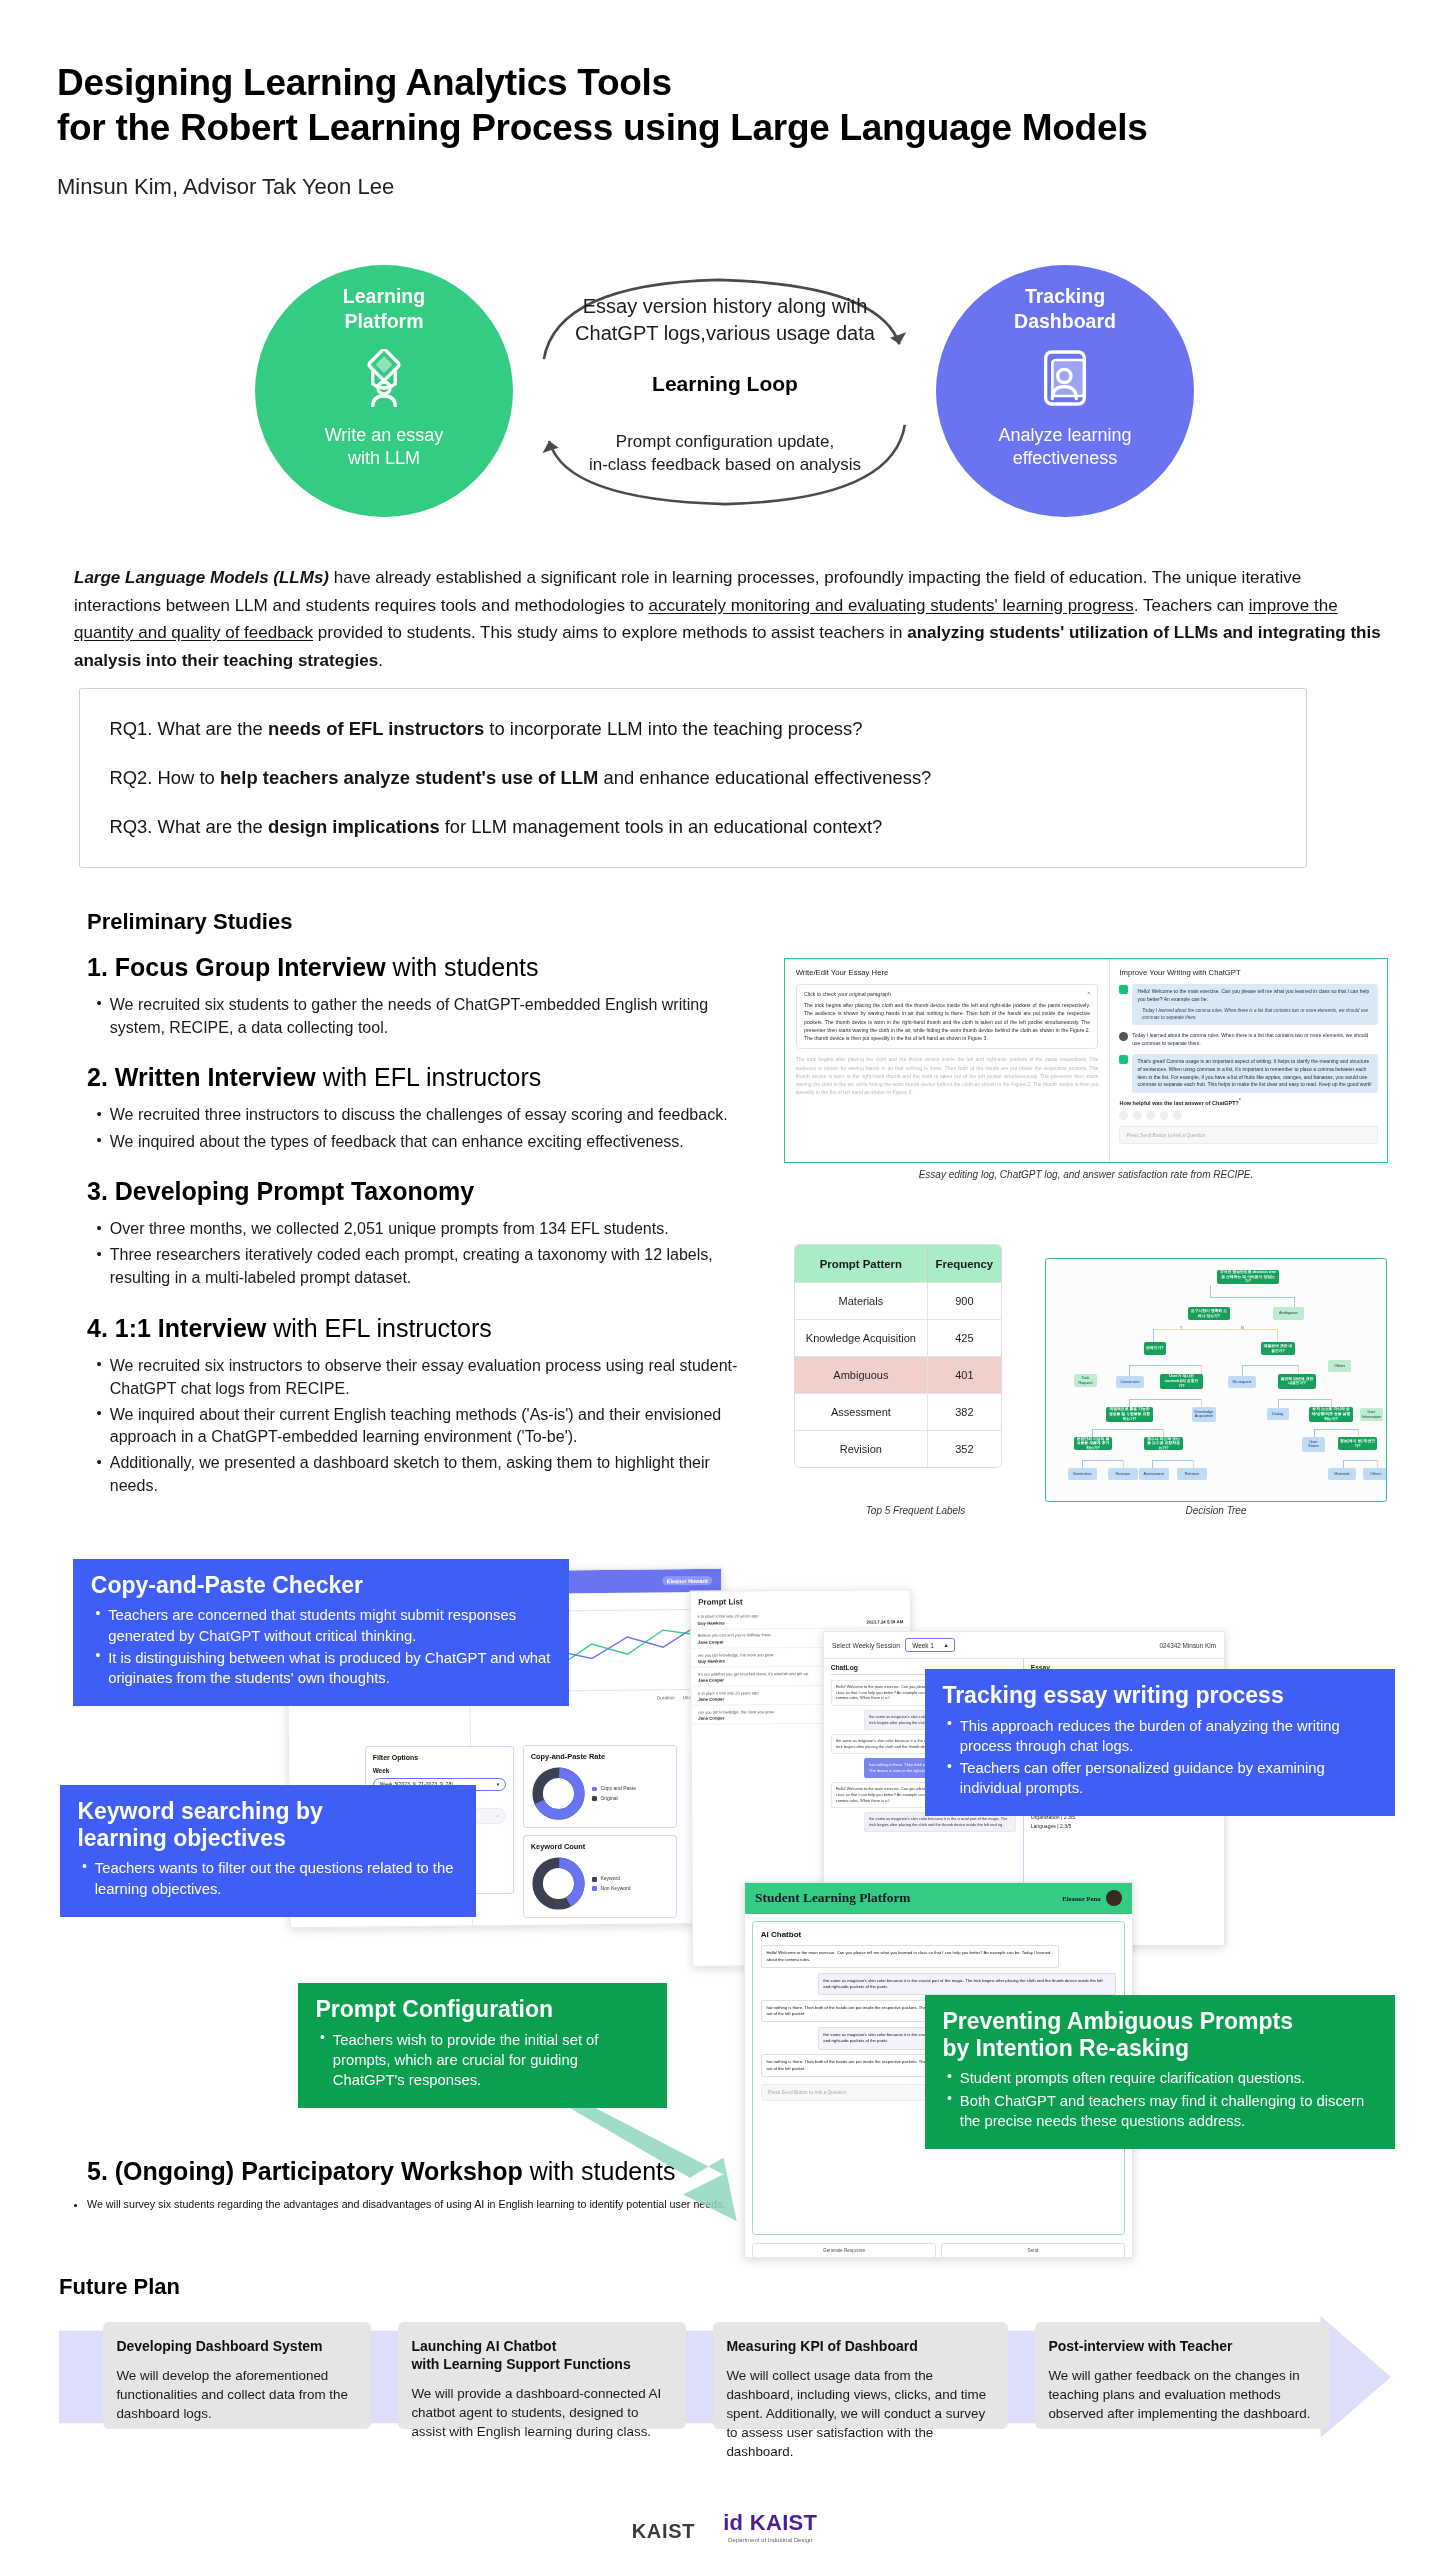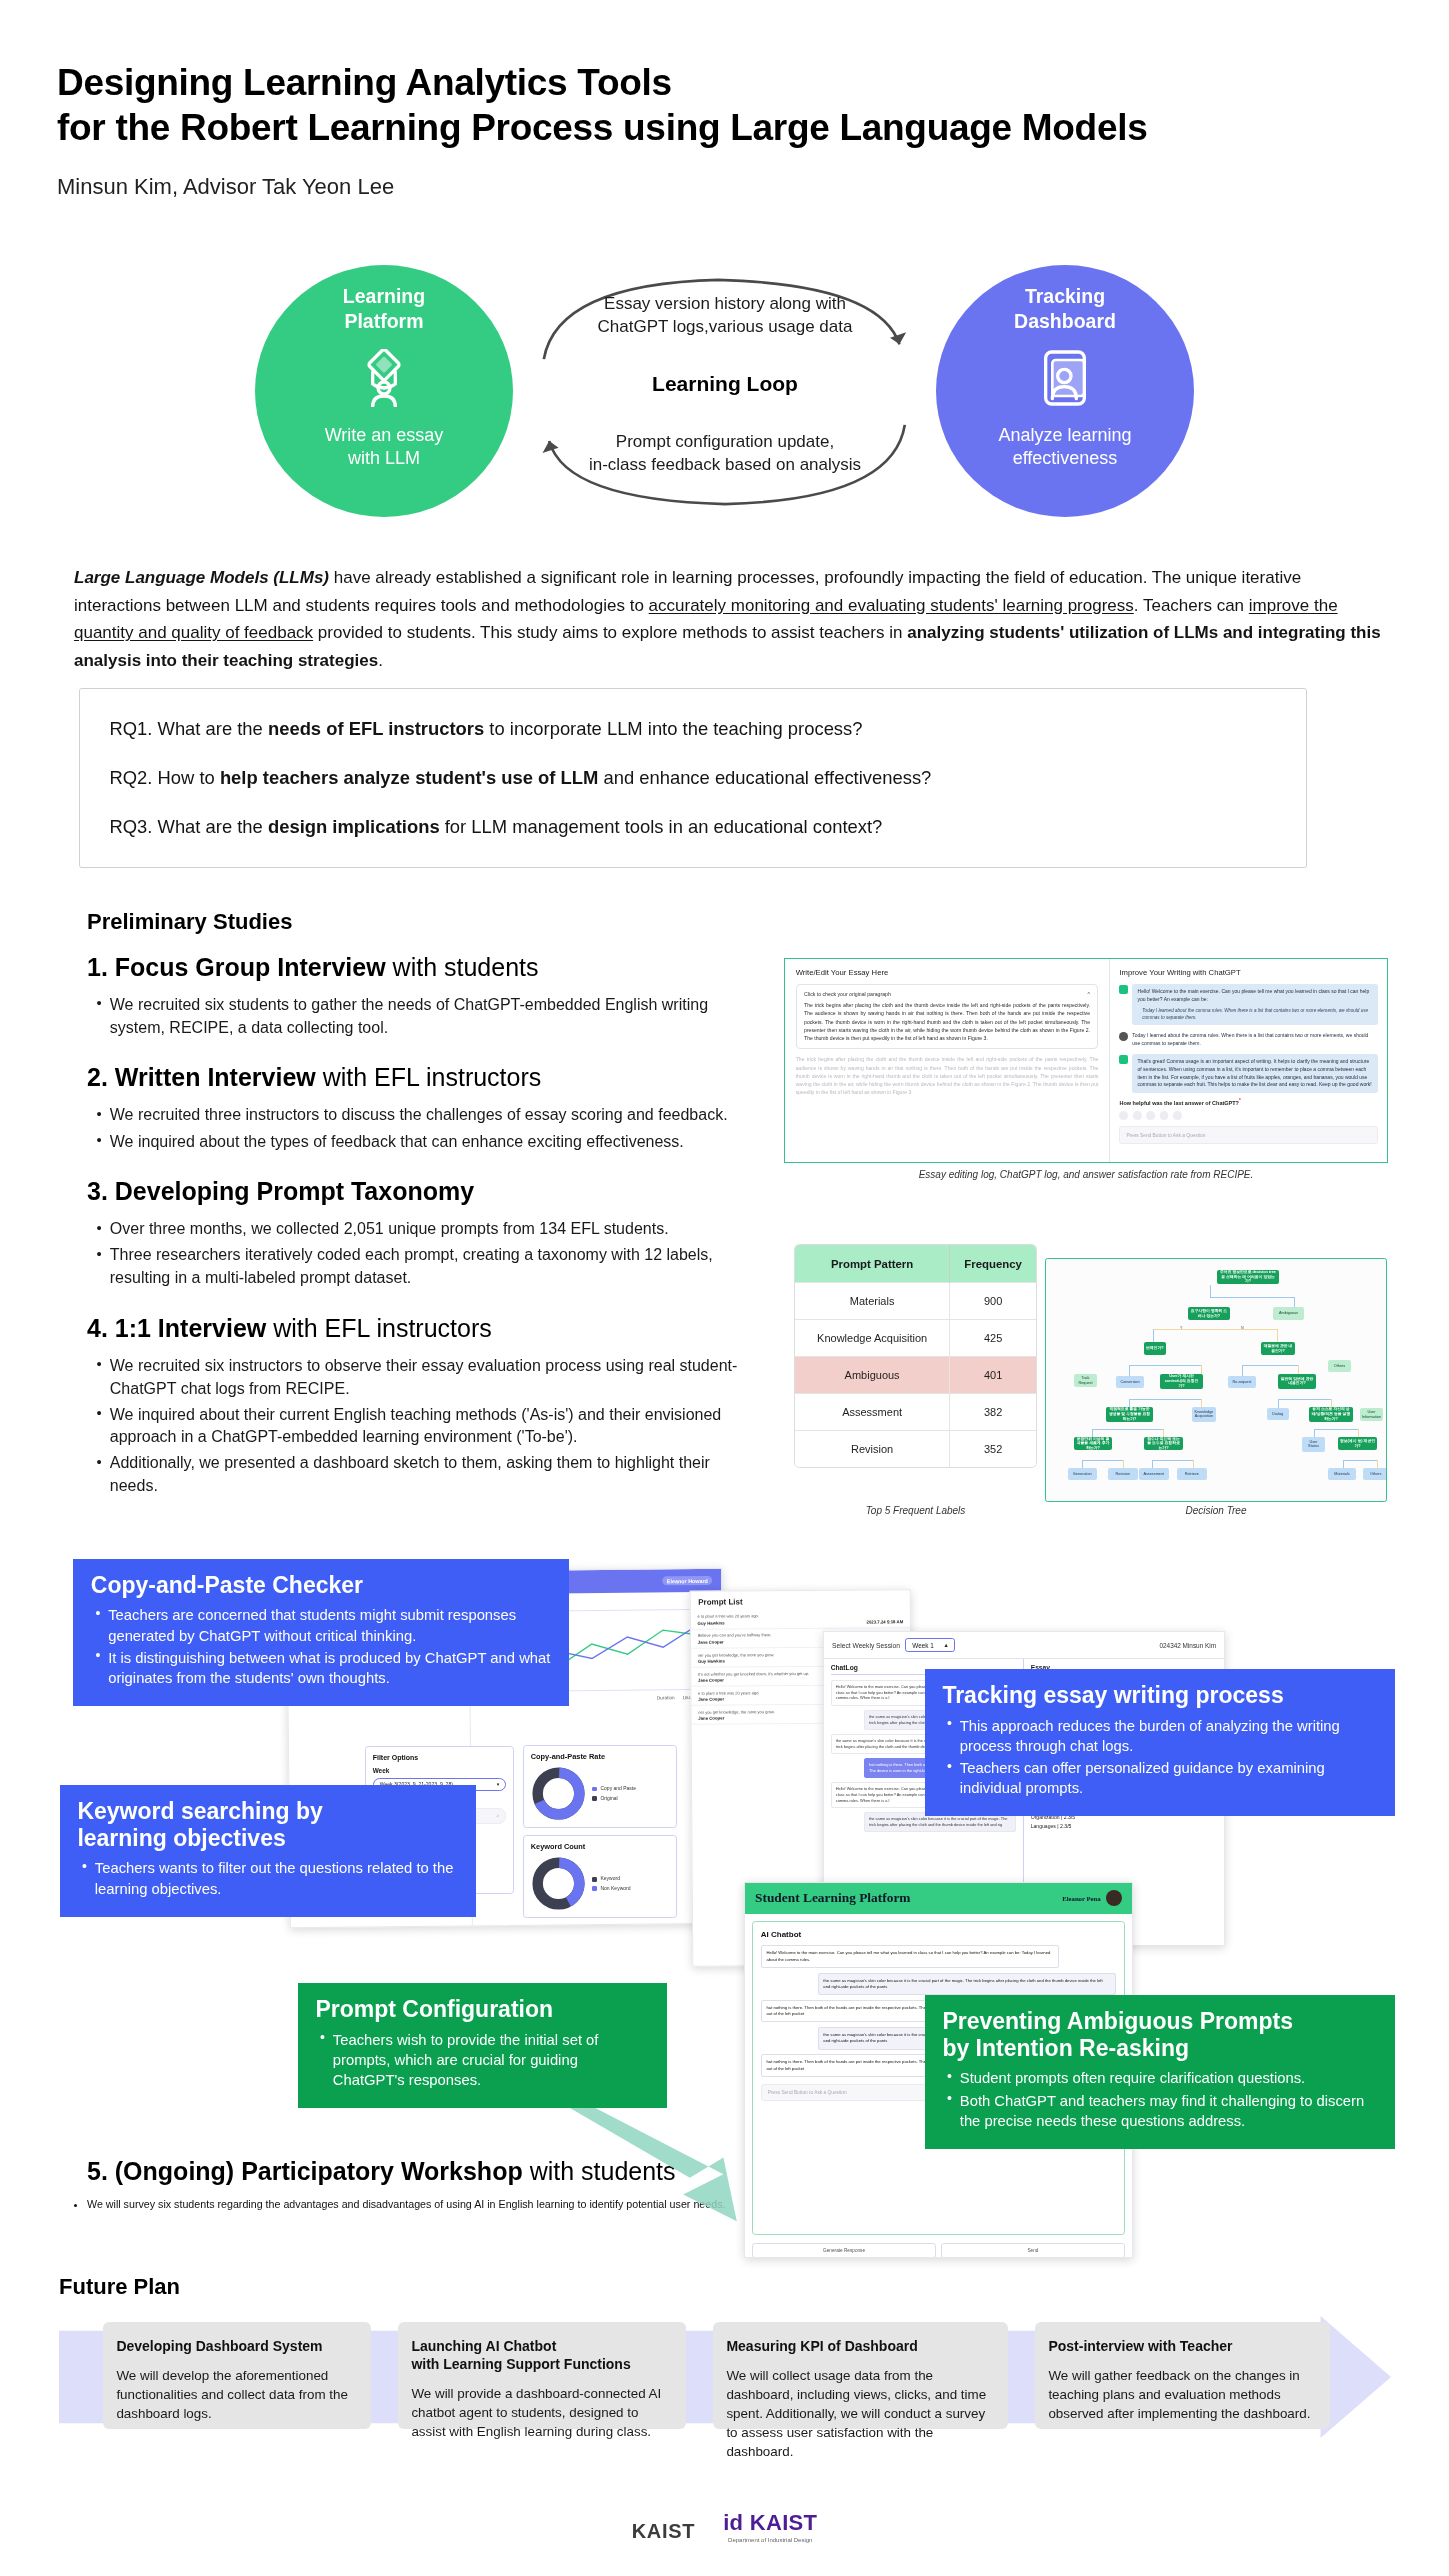--- a/index.html
+++ b/index.html
@@ -23,21 +23,21 @@
     position: absolute; width: 258px; height: 252px; border-radius: 50%;
     display: flex; flex-direction: column; align-items: center; justify-content: flex-start;
     color: #fff; text-align: center; padding-top: 19px;
   }
   .ellipse.left { left: 0px; top: 0px; background: #34cb82; }
   .ellipse.right { right: 0px; top: 0px; background: #6b74f0; }
   .ell-title { font-size: 19.5px; font-weight: 700; line-height: 1.28; }
   .ell-icon { margin-top: 14.8px; margin-bottom: 14.8px; }
   .ell-sub { font-size: 18px; font-weight: 400; line-height: 1.3; }
   .loop-center { position: absolute; left: 262px; top: 0px; width: 416px; height: 252px; }
-  .loop-topline { position: absolute; left: 0; top: 28px; width: 416px; text-align: center; font-size: 17px; line-height: 1.34; font-weight: 500; color: #1c1c1c; }
+  .loop-topline { position: absolute; left: 0; top: 28px; width: 416px; text-align: center; font-size: 20px; line-height: 1.34; font-weight: 500; color: #1c1c1c; }
   .loop-label { position: absolute; left: 0; top: 107px; width: 416px; text-align: center; font-size: 21px; font-weight: 700; color: #000; }
   .loop-botline { position: absolute; left: 0; top: 166px; width: 416px; text-align: center; font-size: 17px; line-height: 1.34; font-weight: 500; color: #1c1c1c; }
   .loop-arrows { position: absolute; left: 0; top: 0; width: 416px; height: 252px; }
 
   
   .abstract { position: absolute; left: 74px; top: 564px; width: 1311px; font-size: 17px; line-height: 1.62; color: #141414; }
   .abstract i { font-style: italic; font-weight: 600; }
   .abstract u { text-decoration: underline; text-underline-offset: 2px; }
   .abstract b { font-weight: 700; }
 
@@ -74,21 +74,21 @@
   .chat-bub.plain { background: transparent; padding: 1.3px 0; }
   .chat-quote { display: block; margin-top: 3.4px; padding-left: 4.7px; font-style: italic; font-size: 4.6px; color: #33475c; }
   .rs-q { font-size: 5.5px; font-weight: 600; color: #222; margin: 5.4px 0 4.7px; }
   .rs-q sup { color: #e03131; }
   .faces { display: flex; gap: 4.7px; margin-bottom: 6.7px; }
   .face { width: 8.7px; height: 8.7px; border-radius: 50%; background: #ececf2; position: relative; }
   .rs-input { border: 0.7px solid #eaeaf0; background: #f7f7fa; border-radius: 2.7px; padding: 5.4px 6px; font-size: 4.8px; color: #a9a9b4; }
   .cap { position: absolute; font-size: 10px; font-style: italic; color: #333; text-align: center; }
 
   
-  .ptable { position: absolute; left: 794px; top: 1244px; width: 243px; border-radius: 5.4px; overflow: hidden; border: 0.7px solid #ddd; }
+  .ptable { position: absolute; left: 794px; top: 1244px; width: 208px; border-radius: 5.4px; overflow: hidden; border: 0.7px solid #ddd; }
   .ptable table { width: 100%; border-collapse: collapse; }
   .ptable th { background: #a9ecc6; font-size: 11.4px; font-weight: 700; color: #1a1a1a; padding: 12.7px 4px; text-align: center; border-right: 0.7px solid #ccc; }
   .ptable th:last-child { border-right: none; }
   .ptable td { font-size: 11px; color: #1f1f1f; padding: 12px 4px; text-align: center; border-top: 0.7px solid #e4e4e4; border-right: 0.7px solid #e4e4e4; background: #fff; }
   .ptable td:last-child { border-right: none; }
   .ptable tr.hl td { background: #f3cfcb; }
 
   
   .dtree { position: absolute; left: 1045px; top: 1258px; width: 342px; height: 244px; border: 1px solid #35c08a; border-radius: 2.7px; background: #fbfcfb; overflow: hidden; }
   .dt-node { position: absolute; border-radius: 2px; font-size: 3.8px; line-height: 1.25; text-align: center; display: flex; align-items: center; justify-content: center; padding: 1.3px 2px; }

